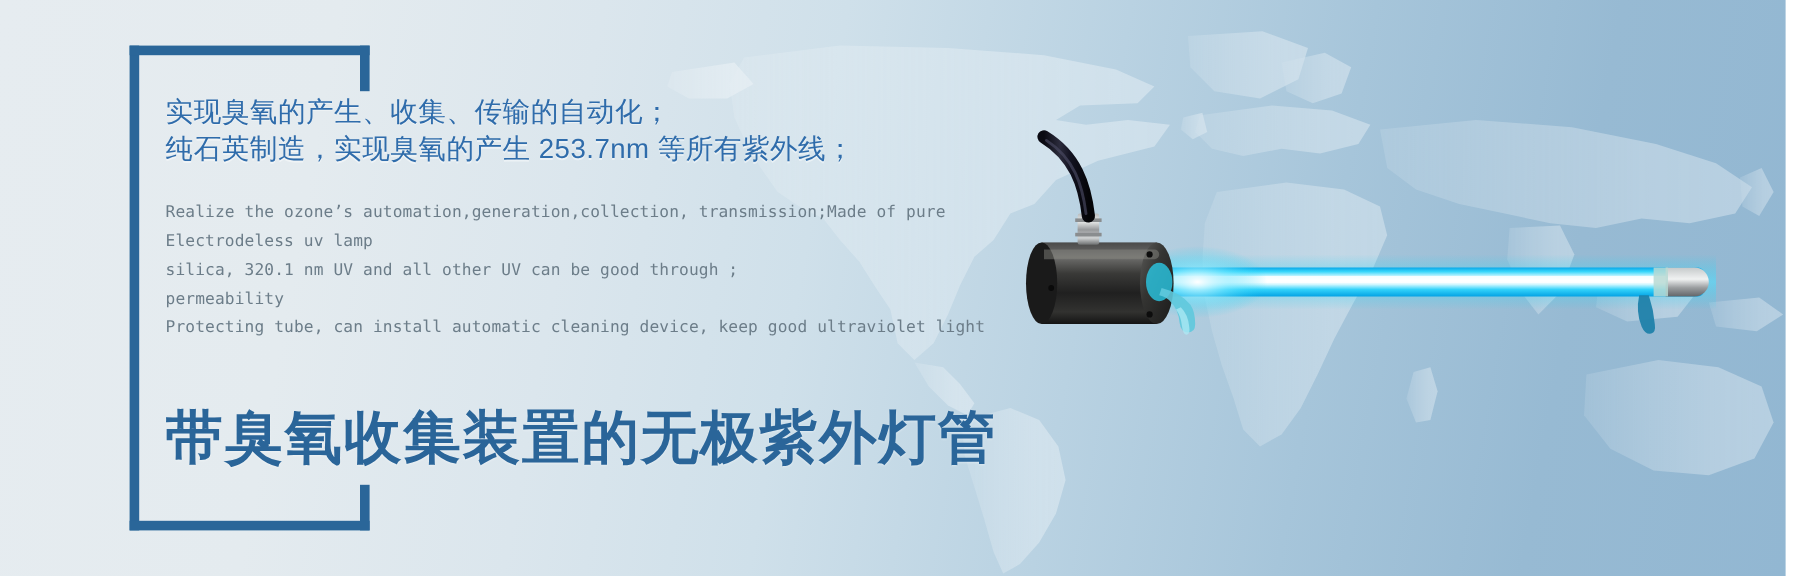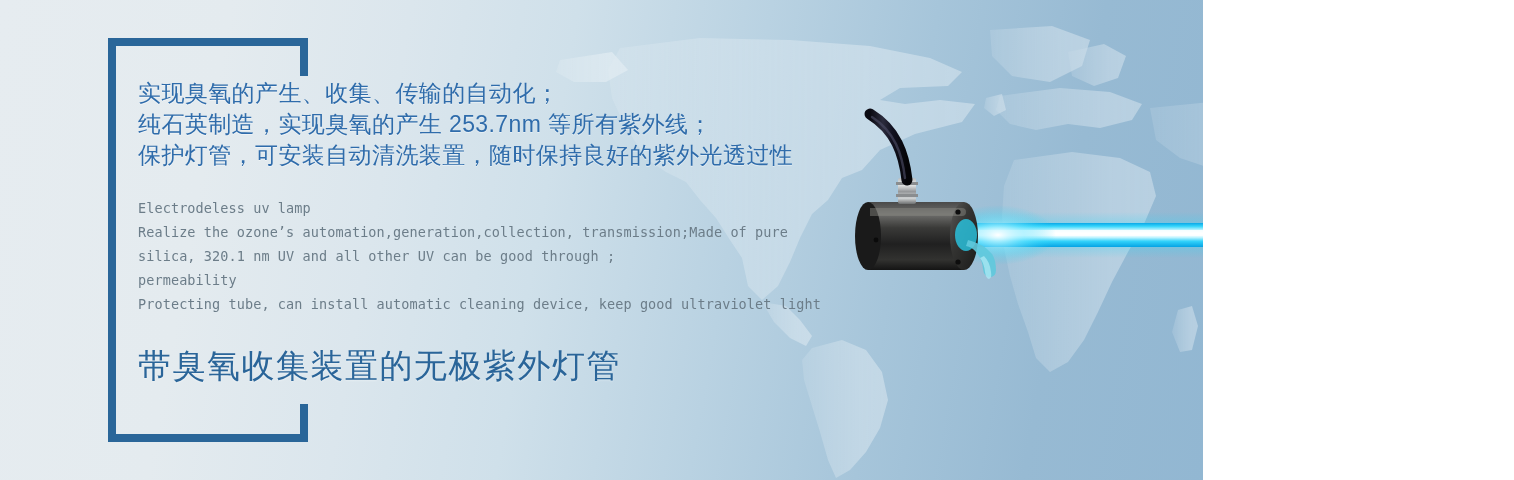--- a/index.html
+++ b/index.html
@@ -6,21 +6,21 @@
   * { margin:0; padding:0; box-sizing:border-box; }
 
   html, body {
     width:1514px; height:480px;
     overflow:hidden;
     font-family:"Liberation Sans", sans-serif;
   }
 
   #banner {
     position:relative;
-    width:1203px; height:480px;
+    width:1488px; height:480px;
     background:linear-gradient(100deg,
         #e6ecf0 0%,
         #e4ebef 18%,
         #dbe6ed 32%,
         #cfe0ea 45%,
         #b9d2e2 60%,
         #a6c5da 73%,
         #97bad3 86%,
         #92b7d2 100%);
     overflow:hidden;
@@ -74,23 +74,23 @@
     line-height:24px;
     letter-spacing:0.1px;
     width:690px;
   }
   .en-lines div { white-space:nowrap; }
 
   #headline {
     position:absolute;
     left:138px; top:340px;
     color:#2a6599;
-    font-size:33px;
+    font-size:48px;
     line-height:52px;
-    font-weight:400;
+    font-weight:700;
     letter-spacing:1.5px;
     white-space:nowrap;
     text-shadow:0 1px 2px rgba(255,255,255,0.40);
   }
 
   
   #product {
     position:absolute;
     left:840px; top:100px;
     width:620px; height:230px;
@@ -167,26 +167,25 @@
     <div class="fr-bar fr-bottom"></div>
     <div class="fr-bar fr-tstub"></div>
     <div class="fr-bar fr-bstub"></div>
   </div>
 
   <div id="text-block">
 
     <div class="zh-lines">
       <div>实现臭氧的产生、收集、传输的自动化；</div>
       <div>纯石英制造，实现臭氧的产生 253.7nm 等所有紫外线；</div>
-      <div>保护灯管，可安装自动清洗装置，随时保持良好的紫外光透过性</div>
     </div>
 
     <div class="en-lines">
+      <div>Realize the ozone’s automation,generation,collection, transmission;Made of pure</div>
       <div>Electrodeless uv lamp</div>
-      <div>Realize the ozone’s automation,generation,collection, transmission;Made of pure</div>
       <div>silica, 320.1 nm UV and all other UV can be good through ;</div>
       <div>permeability</div>
       <div>Protecting tube, can install automatic cleaning device, keep good ultraviolet light</div>
     </div>
 
   </div>
 
   <div id="headline">带臭氧收集装置的无极紫外灯管</div>
 
   <svg id="product" viewBox="0 0 620 230" aria-hidden="true">

